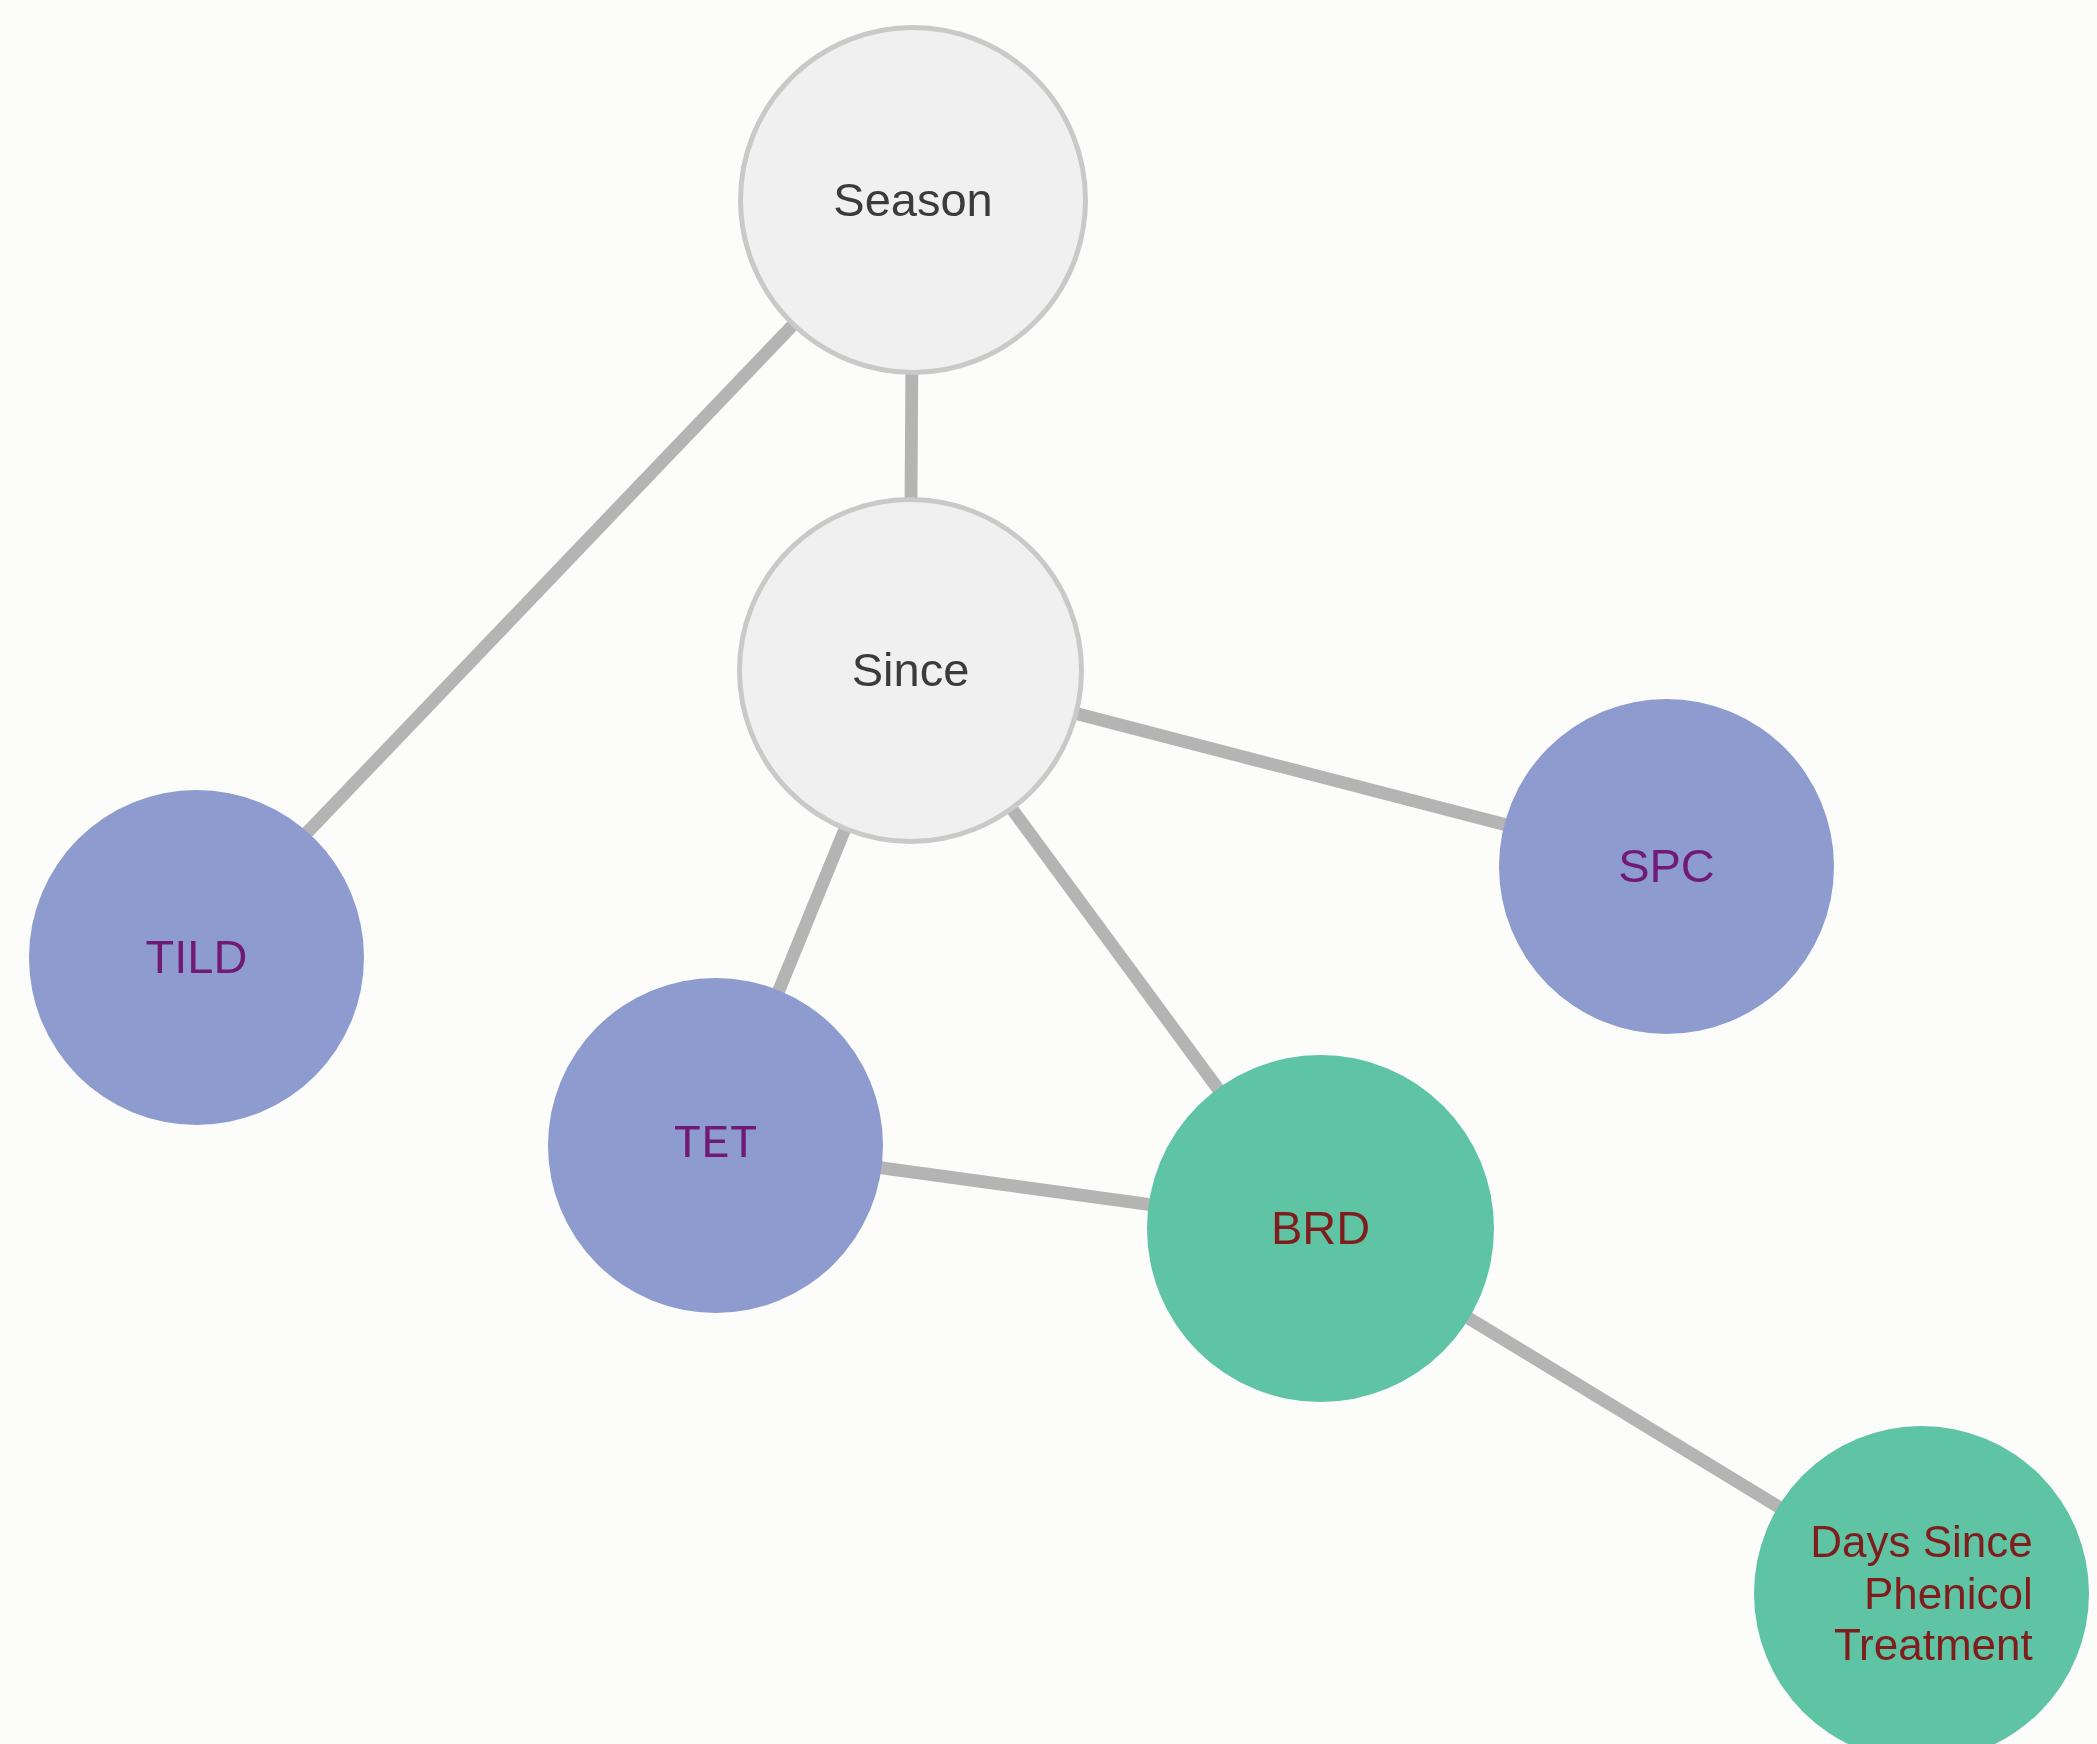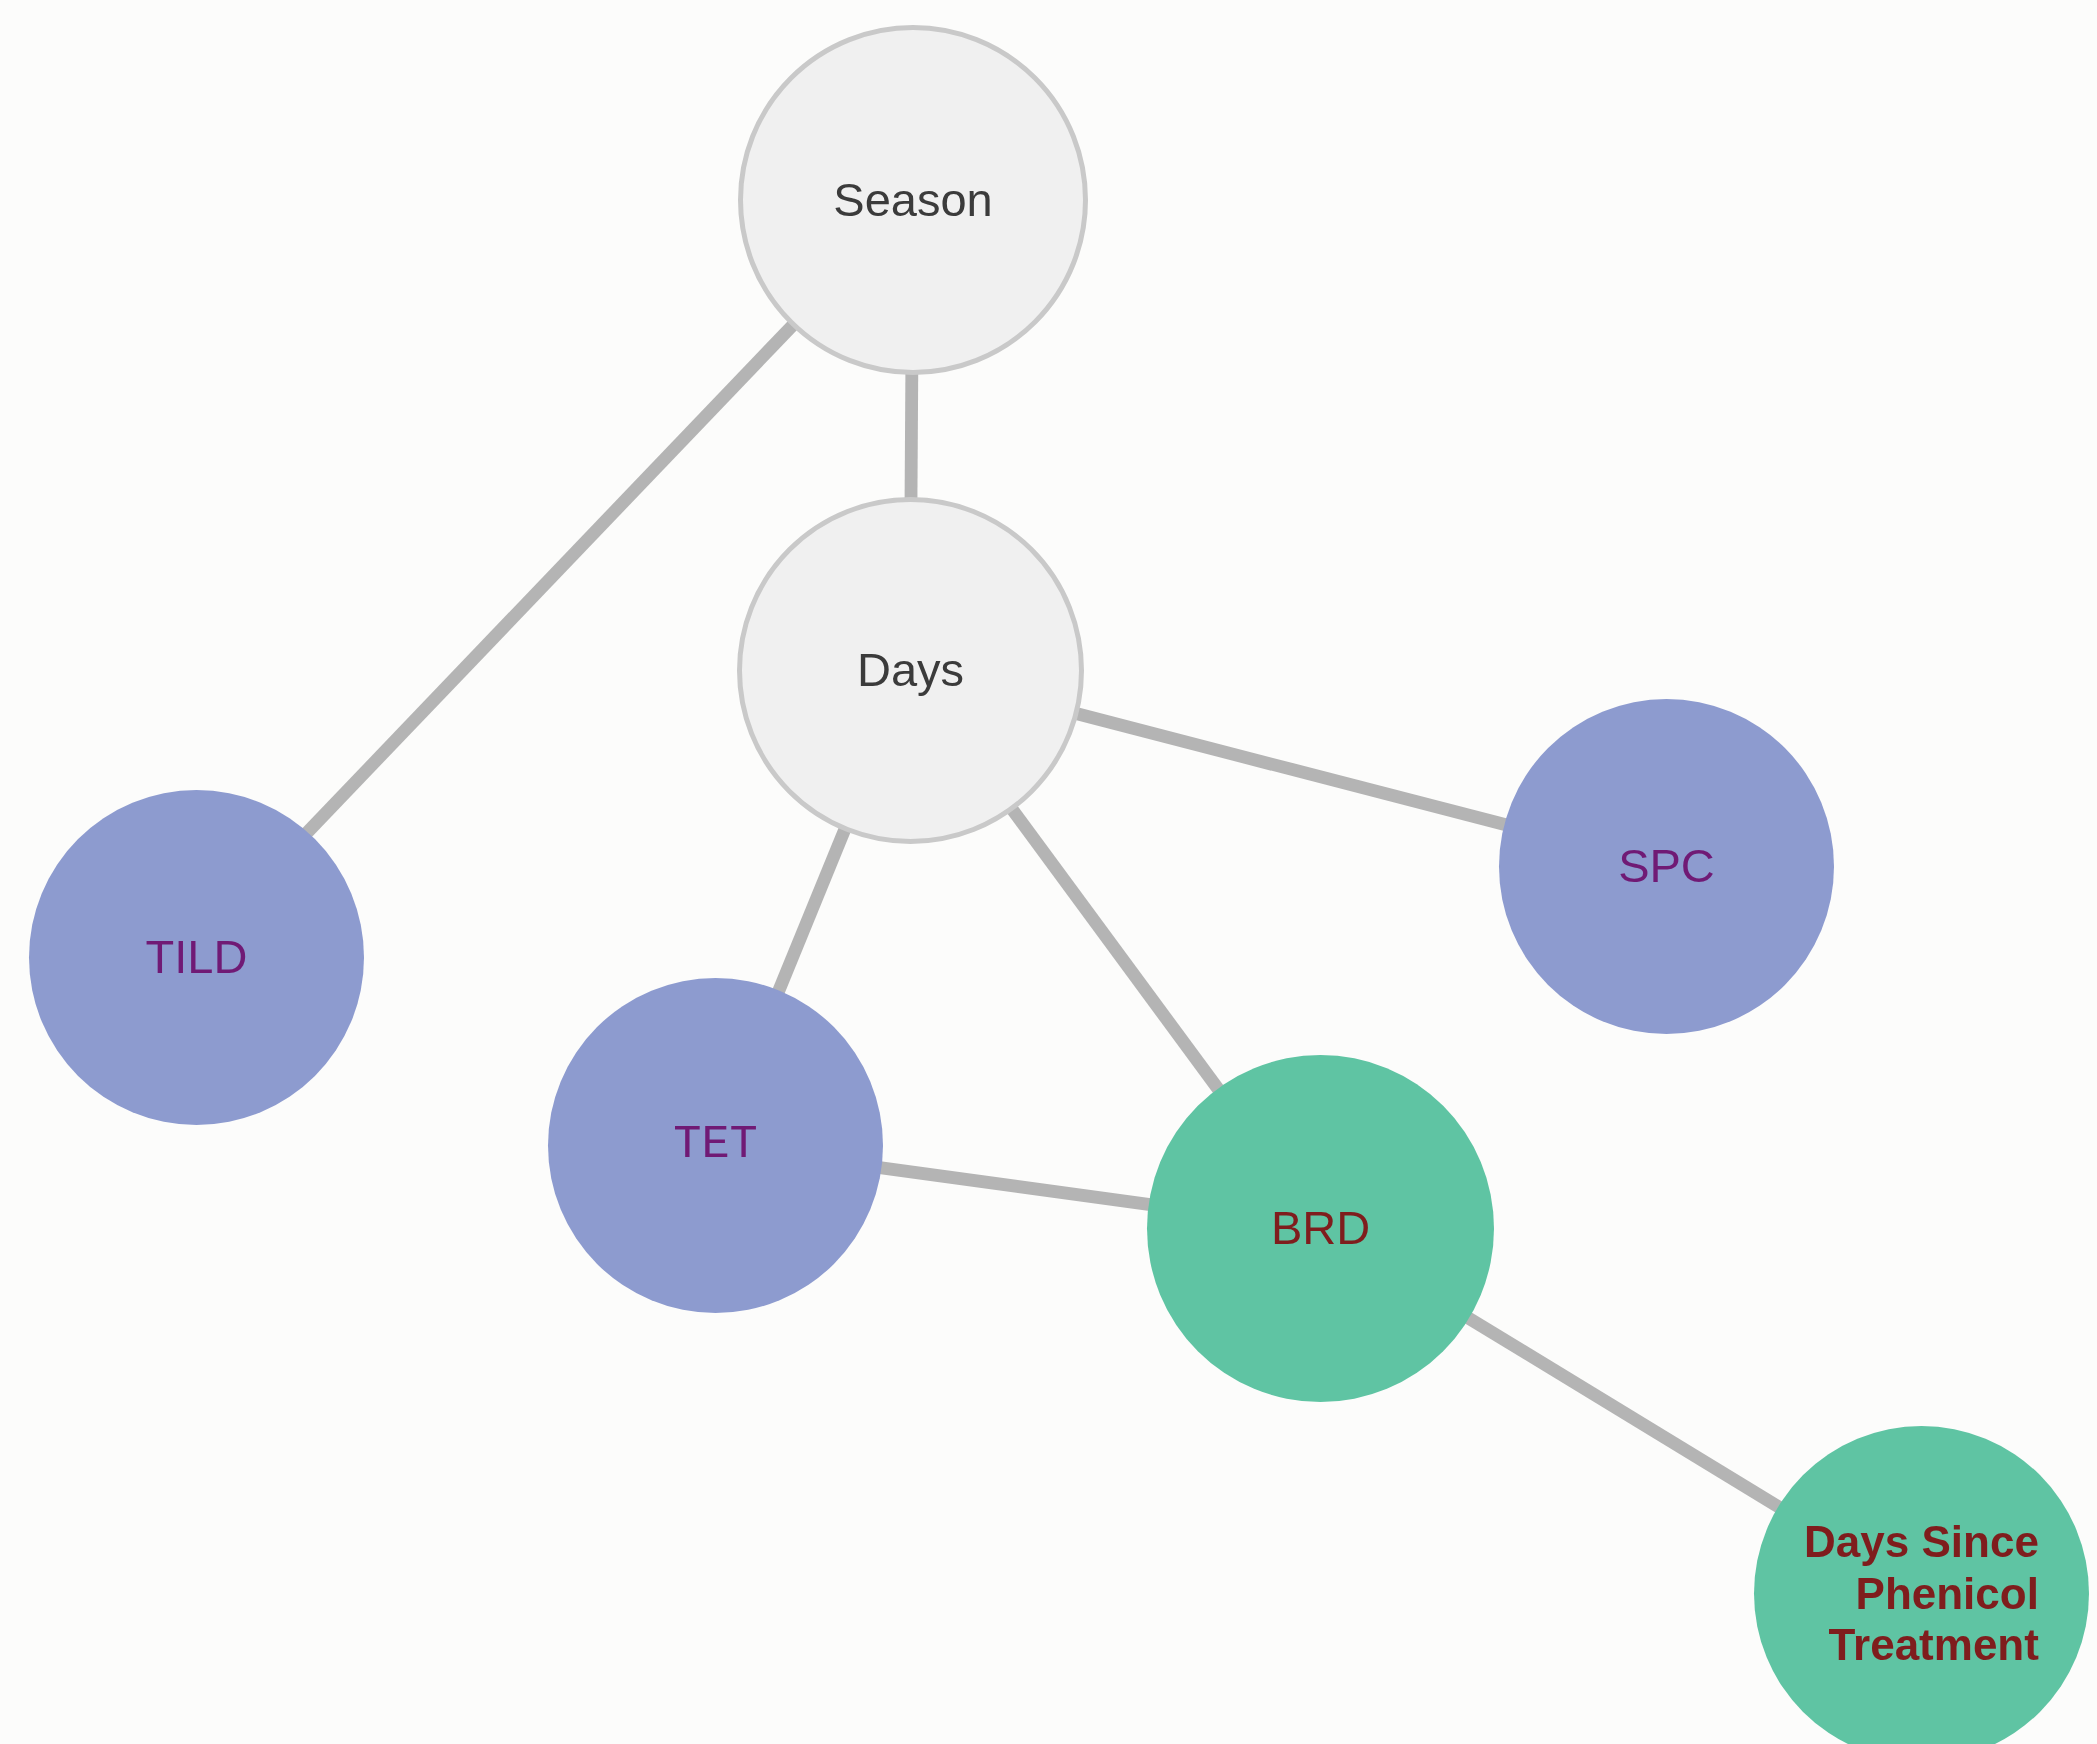--- a/index.html
+++ b/index.html
@@ -67,42 +67,41 @@
     border: none;
   }
   .node-outcome .node-label {
     color: #7f1d1d;
     font-size: 47px;
     font-weight: 400;
   }
   .node-outcome.node-multiline .node-label {
     font-size: 44px;
     line-height: 1.18;
-    font-weight: bold;
   }
 </style>
 </head>
 <body>
 
 <div id="graph-canvas">
   <svg id="edge-layer" viewBox="0 0 2784 2315" preserveAspectRatio="none" aria-hidden="true">
       <line x1="1052.9587434976957" y1="431.1501692149852" x2="402.12641926307367" y2="1111.0737511856662" class="graph-edge" stroke="#b4b4b4" stroke-width="17"></line>
       <line x1="1210.528030145634" y1="494.99528974469854" x2="1209.459170116502" y2="662.0046692965598" class="graph-edge" stroke="#b4b4b4" stroke-width="17"></line>
       <line x1="1428.7191082830236" y1="947.1583348143288" x2="1999.0254218321702" y2="1094.8472207931916" class="graph-edge" stroke="#b4b4b4" stroke-width="17"></line>
       <line x1="1121.5934728787256" y1="1100.9926825054376" x2="1033.374719152107" y2="1316.410569512297" class="graph-edge" stroke="#b4b4b4" stroke-width="17"></line>
       <line x1="1343.2070643279826" y1="1073.5839038581782" x2="1617.7929356720174" y2="1446.4160961418218" class="graph-edge" stroke="#b4b4b4" stroke-width="17"></line>
       <line x1="1167.9644269941468" y1="1549.8581406841297" x2="1527.1095938424298" y2="1599.0561087455383" class="graph-edge" stroke="#b4b4b4" stroke-width="17"></line>
       <line x1="1947.7714265187005" y1="1748.524644744755" x2="2362.0626586223066" y2="2000.6341147199732" class="graph-edge" stroke="#b4b4b4" stroke-width="17"></line>
     </svg>
   <div id="node-layer">
       <div class="graph-node node-exogenous" style="left: 738px; top: 25px; width: 350px; height: 350px;">
         <span class="node-label">Season</span>
       </div>
       <div class="graph-node node-exogenous" style="left: 737px; top: 497px; width: 347px; height: 347px;">
-        <span class="node-label">Days</span>
+        <span class="node-label">Since</span>
       </div>
       <div class="graph-node node-predictor" style="left: 29px; top: 790px; width: 335px; height: 335px;">
         <span class="node-label">TILD</span>
       </div>
       <div class="graph-node node-predictor" style="left: 1499px; top: 699px; width: 335px; height: 335px;">
         <span class="node-label">SPC</span>
       </div>
       <div class="graph-node node-predictor" style="left: 548px; top: 978px; width: 335px; height: 335px; font-family: Liberation Mono, monospace;">
         <span class="node-label">TET</span>
       </div>

